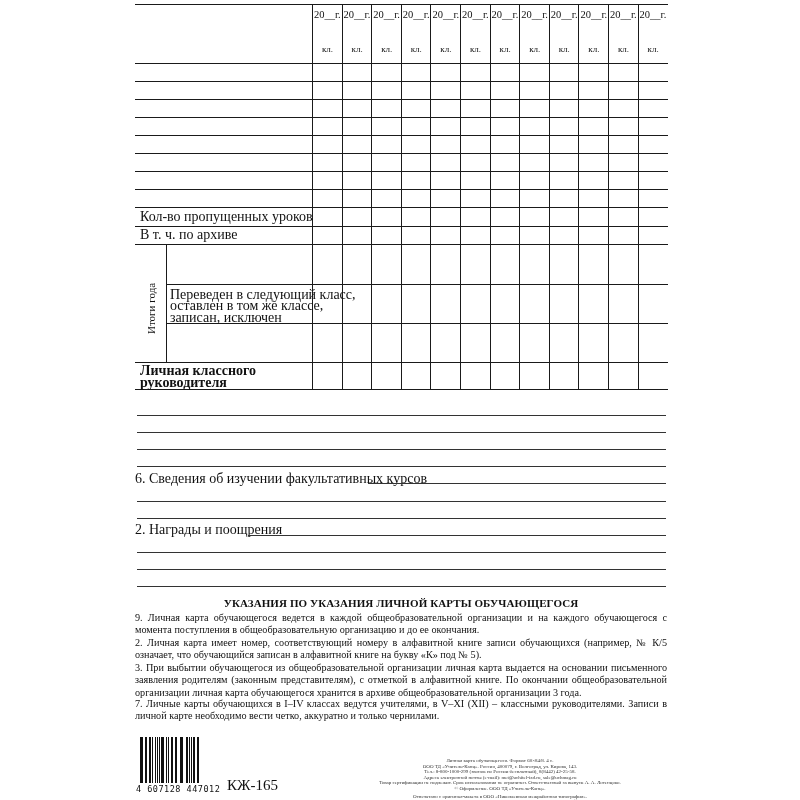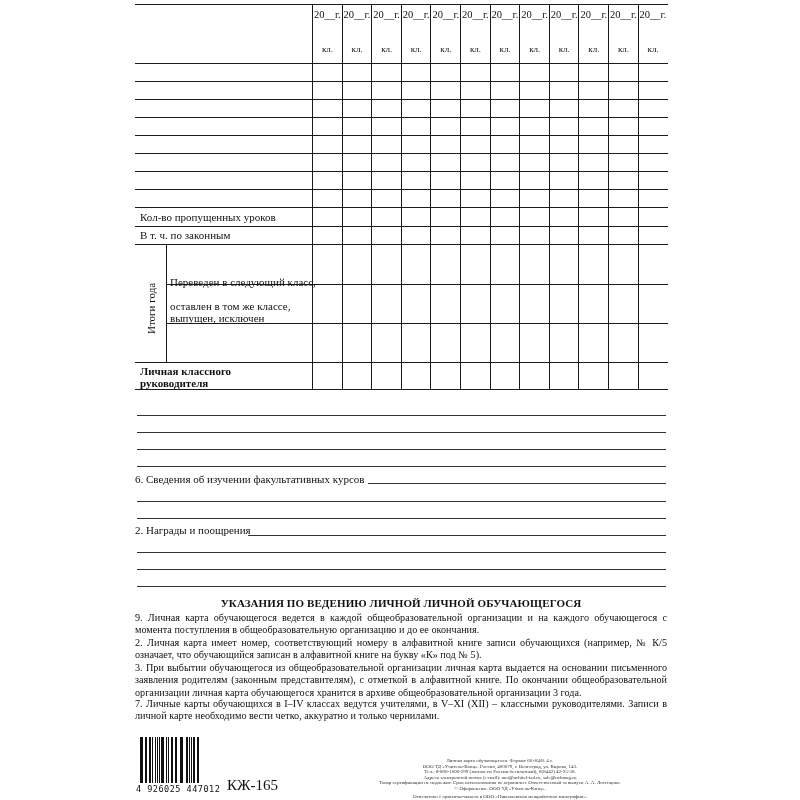--- a/index.html
+++ b/index.html
@@ -1,21 +1,21 @@
 <!DOCTYPE html>
 <html><head>
   <meta charset="utf-8">
   <style>
     html, body { margin: 0; padding: 0; background: #ffffff; }
     body { width: 800px; height: 800px; position: relative; overflow: hidden;
            font-family: "Liberation Serif", "DejaVu Serif", serif; color: #111; }
     .hline { position: absolute; height: 0; border-top: 1.6px solid #1a1a1a; }
     .vline { position: absolute; width: 0; border-left: 1.6px solid #1a1a1a; }
     .thin { border-top-width: 1.2px; border-color: #333; }
-    .txt { position: absolute; white-space: nowrap; font-size: 11px; line-height: 12px; }
+    .txt { position: absolute; white-space: nowrap; font-size: 14px; line-height: 12px; }
     .hdr-year { position: absolute; font-size: 10.5px; top: 9px; white-space: nowrap; }
     .hdr-cl { position: absolute; font-size: 9px; top: 44px; width: 29px; text-align: center; }
     .vert { position: absolute; transform: rotate(-90deg); transform-origin: left top; font-size: 11px; white-space: nowrap; }
     .bold { font-weight: bold; }
     .instr-title { position: absolute; left: 135px; width: 532px; top: 597px; text-align: center;
                    font-weight: bold; font-size: 11px; letter-spacing: 0.1px; }
     .para { position: absolute; left: 135px; width: 532px; font-size: 10.2px; line-height: 12.3px;
             text-align: justify; }
     .footer-small { position: absolute; font-size: 5px; line-height: 5.6px; text-align: center; color: #333; }
     .barcode { position: absolute; left: 140px; top: 737px; width: 80px; height: 46px; display: flex; align-items: stretch; }
@@ -87,25 +87,25 @@
       <div class="vline" style="left: 460px; top: 4px; height: 385px;"></div>
       <div class="vline" style="left: 489.6px; top: 4px; height: 385px;"></div>
       <div class="vline" style="left: 519.2px; top: 4px; height: 385px;"></div>
       <div class="vline" style="left: 548.8px; top: 4px; height: 385px;"></div>
       <div class="vline" style="left: 578.4px; top: 4px; height: 385px;"></div>
       <div class="vline" style="left: 608px; top: 4px; height: 385px;"></div>
       <div class="vline" style="left: 637.6px; top: 4px; height: 385px;"></div>
     </div>
 
   <div class="txt" style="left:140px;top:211px;">Кол-во пропущенных уроков</div>
-  <div class="txt" style="left:140px;top:229px;">В т. ч. по законным</div>
+  <div class="txt" style="left:140px;top:229px;">В т. ч. по архиве</div>
   <div class="vert" style="left:145px;top:334px;">Итоги года</div>
-  <div class="txt" style="left:170px;top:276px;text-align:center;">Переведен в следующий класс,</div>
+  <div class="txt" style="left:170px;top:289px;text-align:center;">Переведен в следующий класс,</div>
   <div class="txt" style="left:170px;top:300px;">оставлен в том же классе,</div>
-  <div class="txt" style="left:170px;top:312px;">выпущен, исключен</div>
+  <div class="txt" style="left:170px;top:312px;">записан, исключен</div>
   <div class="txt bold" style="left:140px;top:365px;">Личная классного</div>
   <div class="txt bold" style="left:140px;top:377px;">руководителя</div>
 </div>
 
 <div>
   <div class="hline thin" style="left:137px;width:529px;top:415px;"></div>
   <div class="hline thin" style="left:137px;width:529px;top:432px;"></div>
   <div class="hline thin" style="left:137px;width:529px;top:449px;"></div>
   <div class="hline thin" style="left:137px;width:529px;top:466px;"></div>
 
@@ -115,21 +115,21 @@
   <div class="hline thin" style="left:137px;width:529px;top:518px;"></div>
 
   <div class="txt" style="left:135px;top:524px;text-align:center;">2. Награды и поощрения</div>
   <div class="hline thin" style="left:248px;width:418px;top:535px;"></div>
   <div class="hline thin" style="left:137px;width:529px;top:552px;"></div>
   <div class="hline thin" style="left:137px;width:529px;top:569px;"></div>
   <div class="hline thin" style="left:137px;width:529px;top:586px;"></div>
 </div>
 
 <div>
-  <div class="instr-title">УКАЗАНИЯ ПО ВЕДЕНИЮ ЛИЧНОЙ ЛИЧНОЙ ОБУЧАЮЩЕГОСЯ</div>
+  <div class="instr-title">УКАЗАНИЯ ПО УКАЗАНИЯ ЛИЧНОЙ КАРТЫ ОБУЧАЮЩЕГОСЯ</div>
   <div class="para" style="top:612px;">9. Личная карта обучающегося ведется в каждой общеобразовательной организации и на каждого обучающегося с момента поступления в общеобразовательную организацию и до ее окончания.</div>
   <div class="para" style="top:637px;">2. Личная карта имеет номер, соответствующий номеру в алфавитной книге записи обучающихся (например, № К/5 означает, что обучающийся записан в алфавитной книге на букву «К» под № 5).</div>
   <div class="para" style="top:662px;">3. При выбытии обучающегося из общеобразовательной организации личная карта выдается на основании письменного заявления родителям (законным представителям), с отметкой в алфавитной книге. По окончании общеобразовательной организации личная карта обучающегося хранится в архиве общеобразовательной организации 3 года.</div>
   <div class="para" style="top:698px;">7. Личные карты обучающихся в I–IV классах ведутся учителями, в V–XI (XII) – классными руководителями. Записи в личной карте необходимо вести четко, аккуратно и только чернилами.</div>
 </div>
 
 <div>
   <div class="barcode" id="barcode">
       <span style="width: 1.5px; background: rgb(17, 17, 17);"></span>
       <span style="width: 0.75px; background: rgb(255, 255, 255);"></span>
@@ -177,21 +177,21 @@
       <span style="width: 1.5px; background: rgb(255, 255, 255);"></span>
       <span style="width: 0.75px; background: rgb(17, 17, 17);"></span>
       <span style="width: 1.5px; background: rgb(255, 255, 255);"></span>
       <span style="width: 1.5px; background: rgb(17, 17, 17);"></span>
       <span style="width: 0.75px; background: rgb(255, 255, 255);"></span>
       <span style="width: 0.75px; background: rgb(17, 17, 17);"></span>
       <span style="width: 0.75px; background: rgb(255, 255, 255);"></span>
       <span style="width: 1.5px; background: rgb(17, 17, 17);"></span>
       <span style="width: 0.75px; background: rgb(255, 255, 255);"></span>
     </div>
-  <div class="bc-digits">4 926025 447012</div>
+  <div class="bc-digits">4 607128 447012</div>
   <div class="code-label">КЖ-165</div>
   <div class="footer-small" id="imprint" style="left:330px;width:340px;top:758px;">
     <div>Личная карта обучающегося. Формат 60×84/8. 4 с.</div>
     <div>ООО ТД «Учитель-Канц». Россия, 400079, г. Волгоград, ул. Кирова, 143.</div>
     <div>Тел.: 8-800-1000-299 (звонок по России бесплатный), 8(8442) 42-25-58.</div>
     <div>Адреса электронной почты (e-mail): met@uchitel-izd.ru, sale@uchmag.ru</div>
     <div>Товар сертификации не подлежит. Срок использования не ограничен. Ответственный за выпуск А. А. Лотенцоко.</div>
     <div>© Оформление. ООО ТД «Учитель-Канц».</div>
     <div style="margin-top:2px;">Отпечатано с оригинал-макета в ООО «Николаевская межрайонная типография».</div>
     <div>Россия, 404033, г. Николаевск Волгоградской обл., ул. Октябрьская, 4. Заказ № 126.</div>

